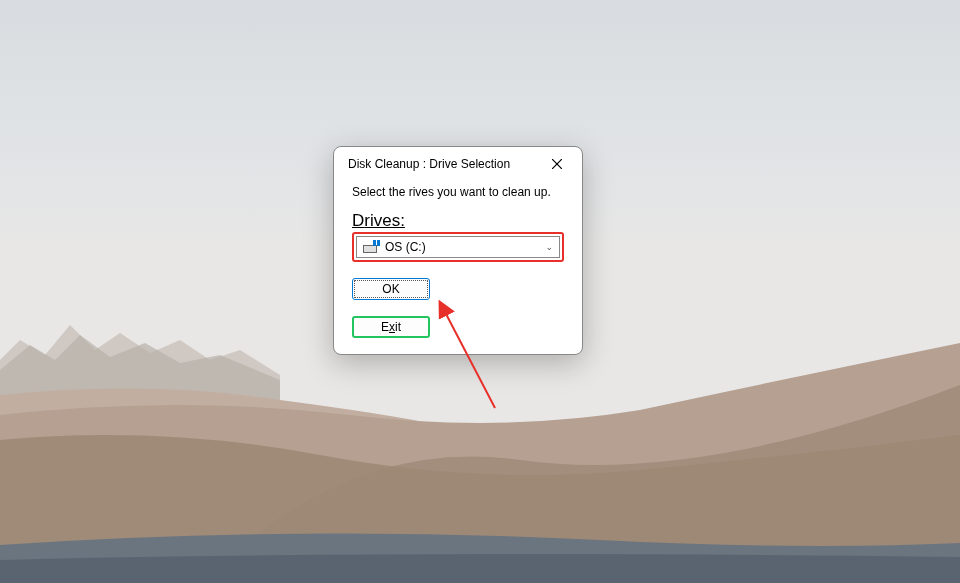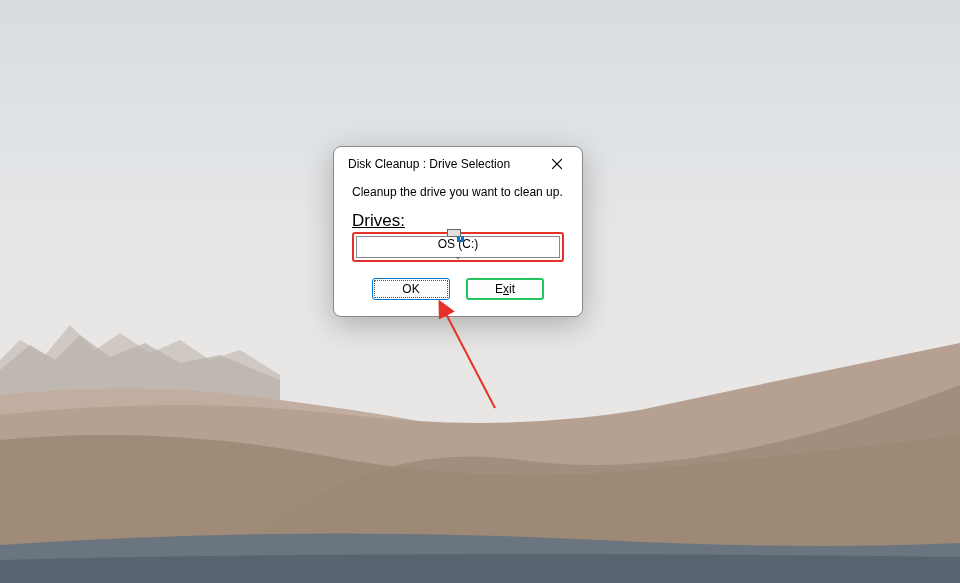--- a/index.html
+++ b/index.html
@@ -106,21 +106,20 @@
     .dropdown {
       width: 100%;
       height: 22px;
       border: 1px solid #888;
       background: #fff;
       display: flex;
       align-items: center;
       padding: 0 6px;
       position: relative;
       cursor: pointer;
-      flex-direction: column;
     }
     .drive-icon {
       width: 16px;
       height: 12px;
       margin-right: 6px;
       position: relative;
     }
     .drive-icon-body {
       width: 14px;
       height: 8px;
@@ -151,20 +150,21 @@
     }
     .dropdown-chevron {
       font-size: 9px;
       color: #555;
     }
     .button-row {
       display: flex;
       justify-content: center;
       gap: 16px;
       margin-top: 16px;
+      flex-direction: column;
     }
     .btn {
       width: 78px;
       height: 22px;
       border: 2px solid #22c55e;
       background: #fdfdfd;
       border-radius: 3px;
       font-size: 12px;
       font-family: inherit;
       cursor: pointer;
@@ -210,21 +210,21 @@
   <div class="titlebar">
     <span class="titlebar-title">Disk Cleanup : Drive Selection</span>
     <button class="close-btn">
       <svg viewBox="0 0 10 10">
         <line x1="0" y1="0" x2="10" y2="10" stroke="#000" stroke-width="1.2"></line>
         <line x1="10" y1="0" x2="0" y2="10" stroke="#000" stroke-width="1.2"></line>
       </svg>
     </button>
   </div>
   <div class="dialog-body">
-    <div class="instruction">Cleanup the drive you want to clean up.</div>
+    <div class="instruction">Select the rives you want to clean up.</div>
     <div class="label"><span style="text-decoration:underline">D</span>rives:</div>
     <div class="highlight-box">
       <div class="dropdown">
         <span class="drive-icon">
           <span class="drive-icon-body"></span>
           <span class="drive-icon-win">
               <span></span>
               <span></span>
               <span></span>
               <span></span>

